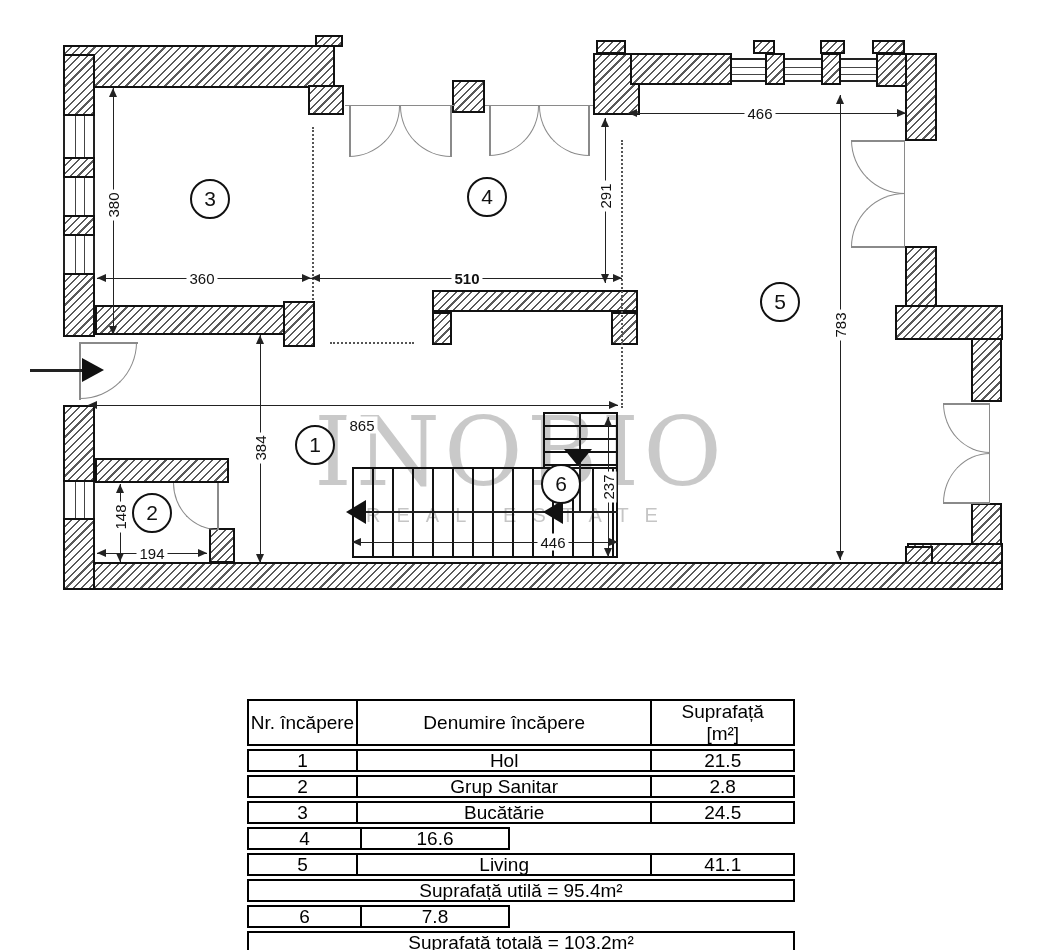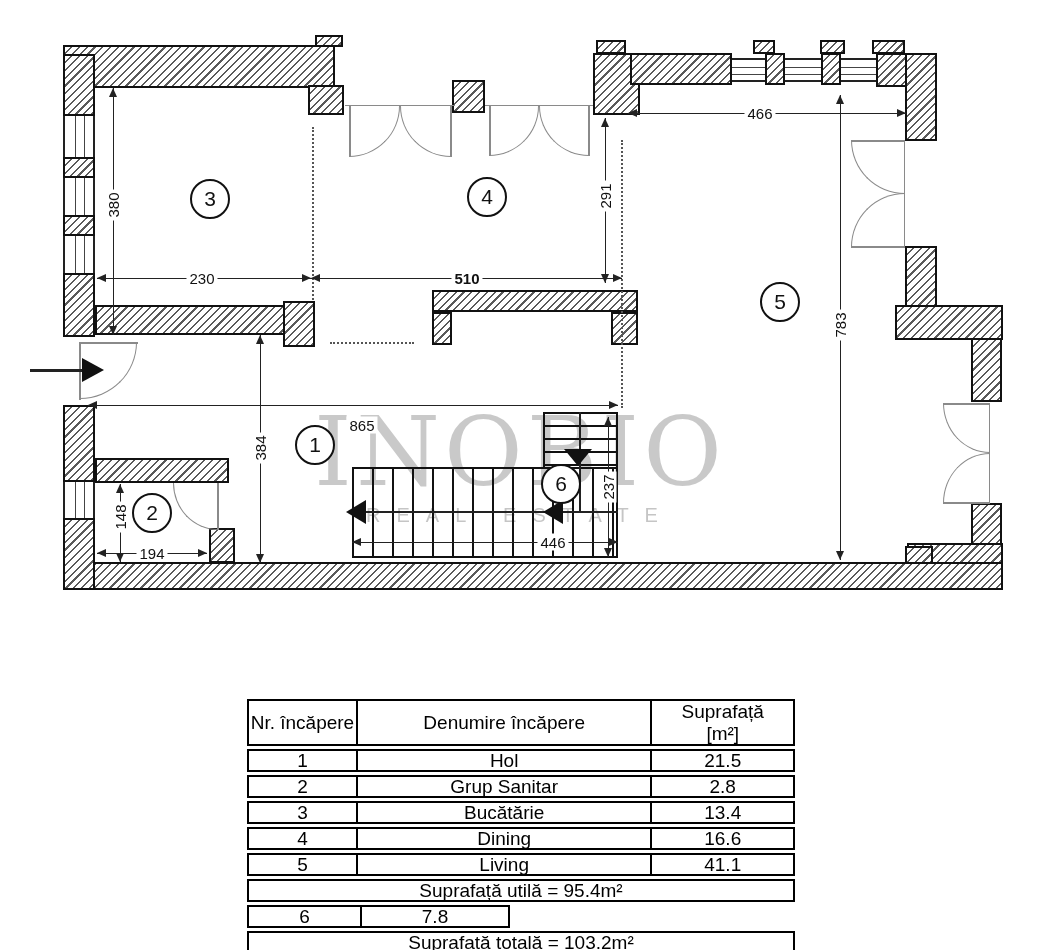--- a/index.html
+++ b/index.html
@@ -159,21 +159,21 @@
   <div class="tri bigR" style="left:82px;top:358px;"></div>
 
   <div class="dl" style="left:113px;top:88px;width:1px;height:247px;"></div>
   <div class="tri aU" style="left:109px;top:88px;"></div>
   <div class="tri aD" style="left:109px;top:326px;"></div>
   <div class="dlab v" style="left:113px;top:205px;">380</div>
 
   <div class="dl" style="left:97px;top:278px;width:214px;height:1px;"></div>
   <div class="tri aL" style="left:97px;top:274px;"></div>
   <div class="tri aR" style="left:302px;top:274px;"></div>
-  <div class="dlab" style="left:202px;top:278px;">230</div>
+  <div class="dlab" style="left:202px;top:278px;">360</div>
 
   <div class="dl" style="left:311px;top:278px;width:311px;height:1px;"></div>
   <div class="tri aL" style="left:311px;top:274px;"></div>
   <div class="tri aR" style="left:613px;top:274px;"></div>
   <div class="dlab" style="left:467px;top:278px;font-weight:bold;">510</div>
 
   <div class="dl" style="left:605px;top:118px;width:1px;height:165px;"></div>
   <div class="tri aU" style="left:601px;top:118px;"></div>
   <div class="tri aD" style="left:601px;top:274px;"></div>
   <div class="dlab v" style="left:605px;top:196px;">291</div>
@@ -273,29 +273,26 @@
         </div>
     </div>
     <div class="trow drow">
       <div class="tc c1">
           <span>3</span>
         </div>
       <div class="tc c2">
           <span>Bucătărie</span>
         </div>
       <div class="tc c3">
-          <span>13.4</span>
+          <span>24.5</span>
         </div>
     </div>
     <div class="trow drow">
       <div class="tc c1">
           <span>4</span>
-        </div>
-      <div class="tc c2">
-          <span>Dining</span>
         </div>
       <div class="tc c3">
           <span>16.6</span>
         </div>
     </div>
     <div class="trow drow">
       <div class="tc c1">
           <span>5</span>
         </div>
       <div class="tc c2">

